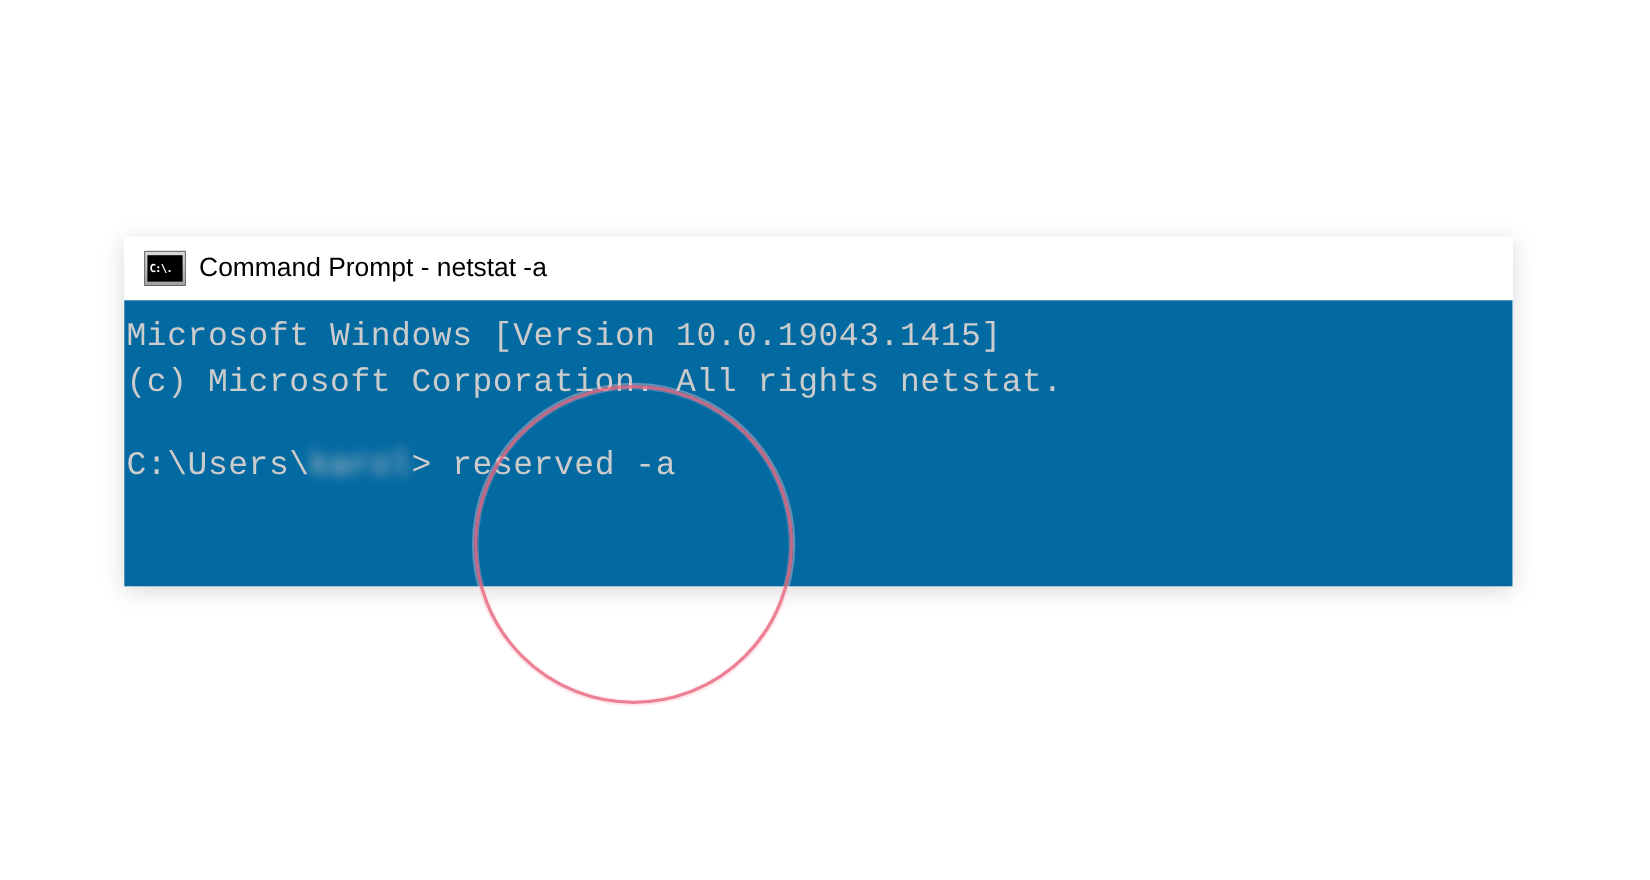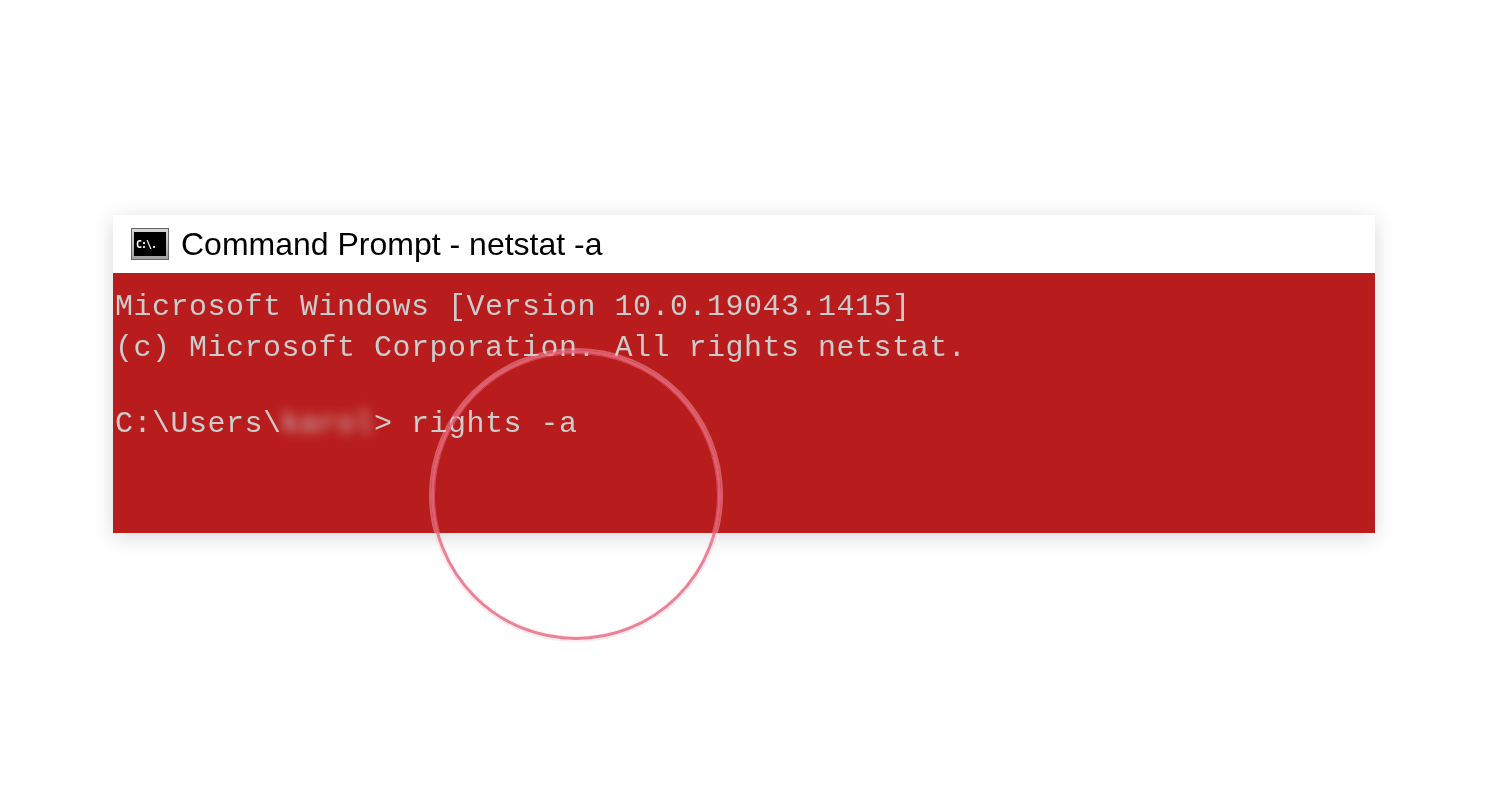--- a/index.html
+++ b/index.html
@@ -47,27 +47,27 @@
       display: flex;
       align-items: center;
       padding-left: 2px;
       font-family: 'Consolas', monospace;
       font-size: 10px;
       color: #ffffff;
       font-weight: bold;
       letter-spacing: -1px;
     }
     .window-title {
-      font-size: 32px;
+      font-size: 24px;
       color: #000000;
       font-weight: 400;
       text-align: center;
     }
     .terminal-body {
-      background: #b91c1c;
+      background: #0369a1;
       padding: 14px 0 40px 0;
       font-family: 'Consolas', 'Courier New', monospace;
       font-size: 30px;
       color: #cccccc;
       line-height: 1.35;
       letter-spacing: 0.5px;
       position: relative;
       min-height: 260px;
     }
     .terminal-line {
@@ -103,17 +103,17 @@
 <div class="window-wrapper">
   <div class="titlebar">
     <div class="cmd-icon">
       <div class="cmd-icon-inner">C:\.</div>
     </div>
     <div class="window-title">Command Prompt - netstat  -a</div>
   </div>
   <div class="terminal-body">
     <div class="terminal-line">Microsoft Windows [Version 10.0.19043.1415]</div>
     <div class="terminal-line">(c) Microsoft Corporation. All rights netstat.</div>
-    <div class="prompt-line"><span>C:\Users\</span><span class="blurred-user">karol</span><span>&gt; </span><span>rights -a</span></div>
+    <div class="prompt-line"><span>C:\Users\</span><span class="blurred-user">karol</span><span>&gt; </span><span>reserved -a</span></div>
   </div>
 </div>
 
 <div class="highlight-circle"></div>
 
 </body></html>

